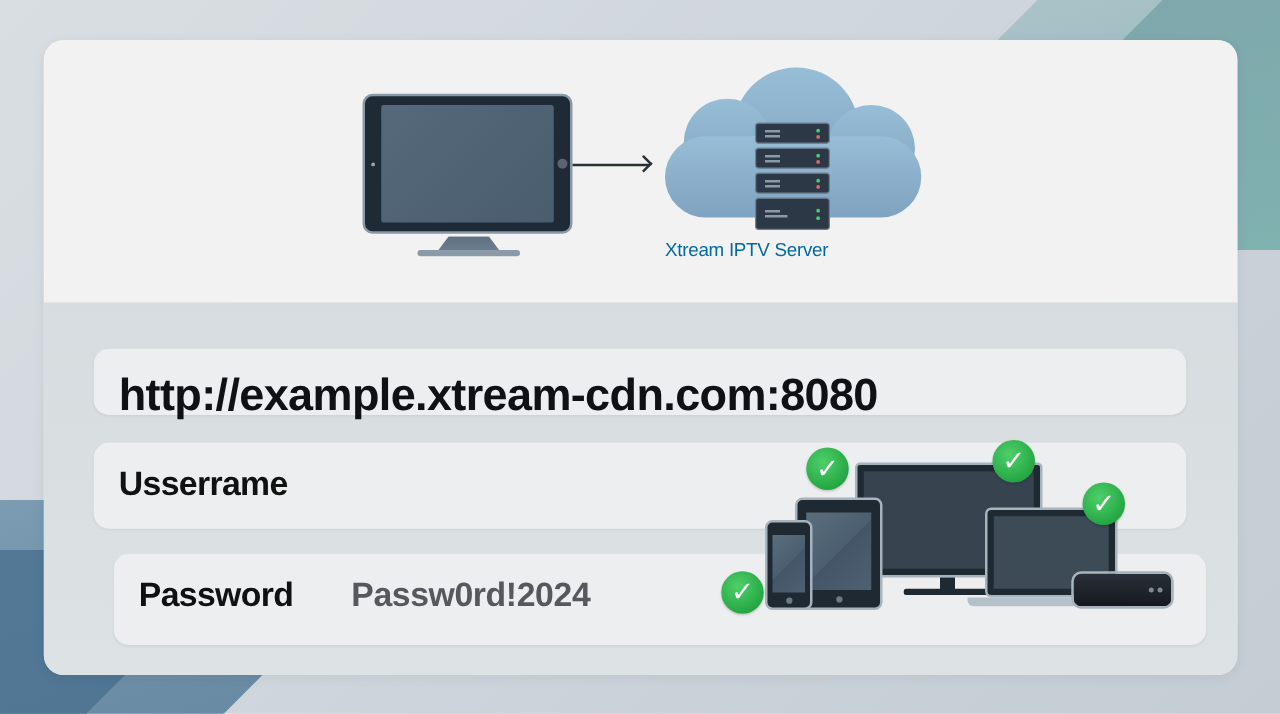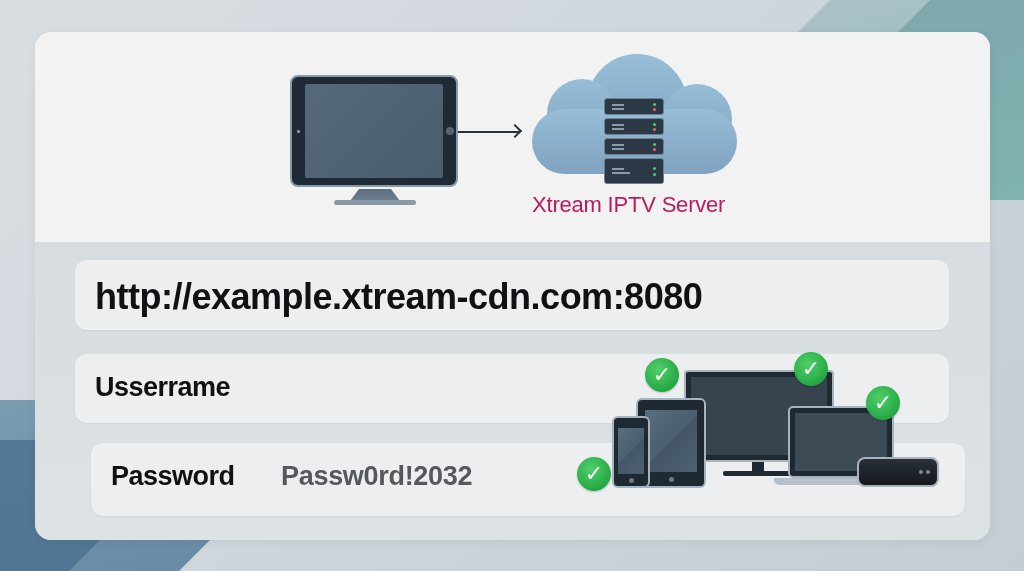--- a/index.html
+++ b/index.html
@@ -89,30 +89,30 @@
   .server-unit.last { height: 26px; }
   .server-unit .ln { position: absolute; left: 7px; height: 2px; width: 12px; background: #8a9aa8; }
   .server-unit .ln1 { top: 5px; }
   .server-unit .ln2 { top: 9px; }
   .server-unit .led { position: absolute; right: 7px; width: 3px; height: 3px; border-radius: 50%; }
   .server-unit .g { top: 4px; background: #4ccf6b; }
   .server-unit .r { top: 9px; background: #e06a6a; }
 
   .server-label {
     position: absolute; left: 532px; top: 192px; width: 210px;
-    font-size: 22px; color: #be185d; letter-spacing: -0.2px;
+    font-size: 15px; color: #0369a1; letter-spacing: -0.2px;
   }
 
   
   .field {
     position: absolute; left: 75px; width: 874px;
     background: #eceeef; border-radius: 12px;
     box-shadow: 0 1px 2px rgba(0,0,0,0.05);
   }
-  .field-url { top: 260px; height: 70px; padding-left: 32px; }
+  .field-url { top: 279px; height: 53px; padding-left: 32px; }
   .field-user { top: 354px; height: 69px; }
   .field-pass { top: 443px; height: 73px; margin-left: 16px; }
 
   .url-text {
     position: absolute; left: 20px; top: 16px;
     font-size: 36px; font-weight: bold; color: #0f1114; letter-spacing: -0.5px;
   }
   .field-label {
     position: absolute; left: 20px; font-size: 27px; font-weight: bold; color: #111; letter-spacing: -0.5px;
   }
@@ -217,21 +217,21 @@
 <div class="server-label">Xtream IPTV Server</div>
 
 <div class="field field-url">
   <div class="url-text">http://example.xtream-cdn.com:8080</div>
 </div>
 <div class="field field-user">
   <div class="field-label">Usserrame</div>
 </div>
 <div class="field field-pass">
   <div class="field-label">Password</div>
-  <div class="field-value">Passw0rd!2032</div>
+  <div class="field-value">Passw0rd!2024</div>
 </div>
 
 <div class="dev tv">
     <div class="scr"></div>
   </div>
 <div class="tv-neck"></div>
 <div class="tv-base"></div>
 <div class="dev laptop">
     <div class="scr"></div>
   </div>

